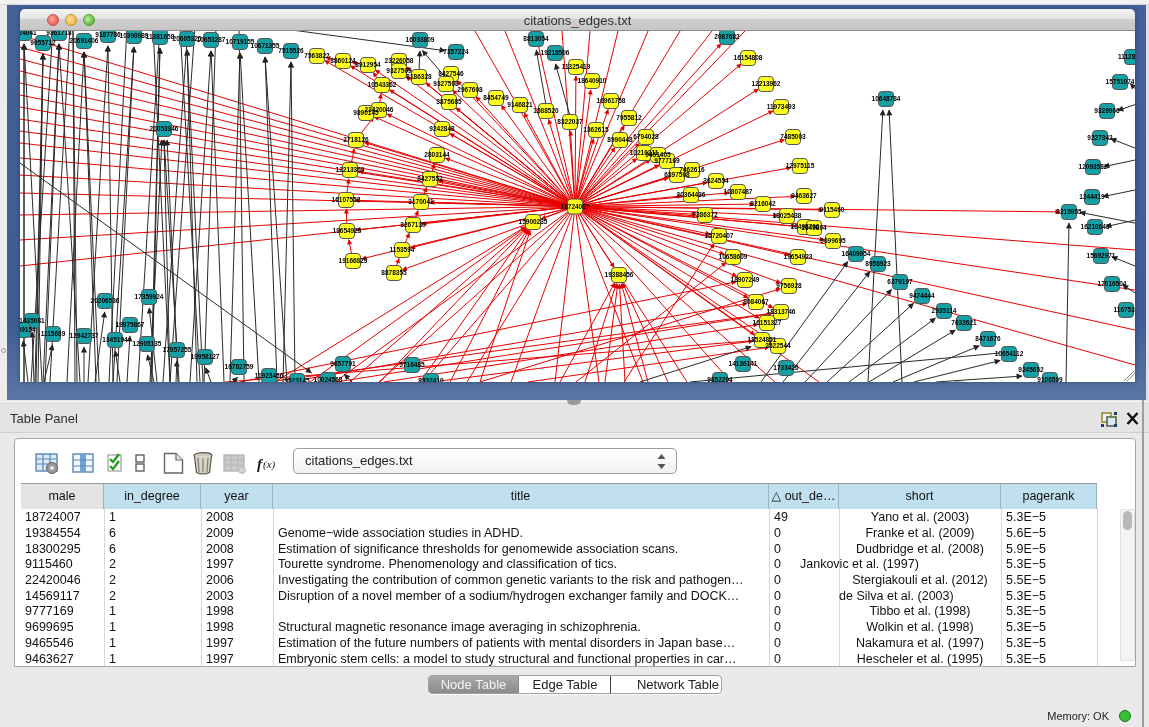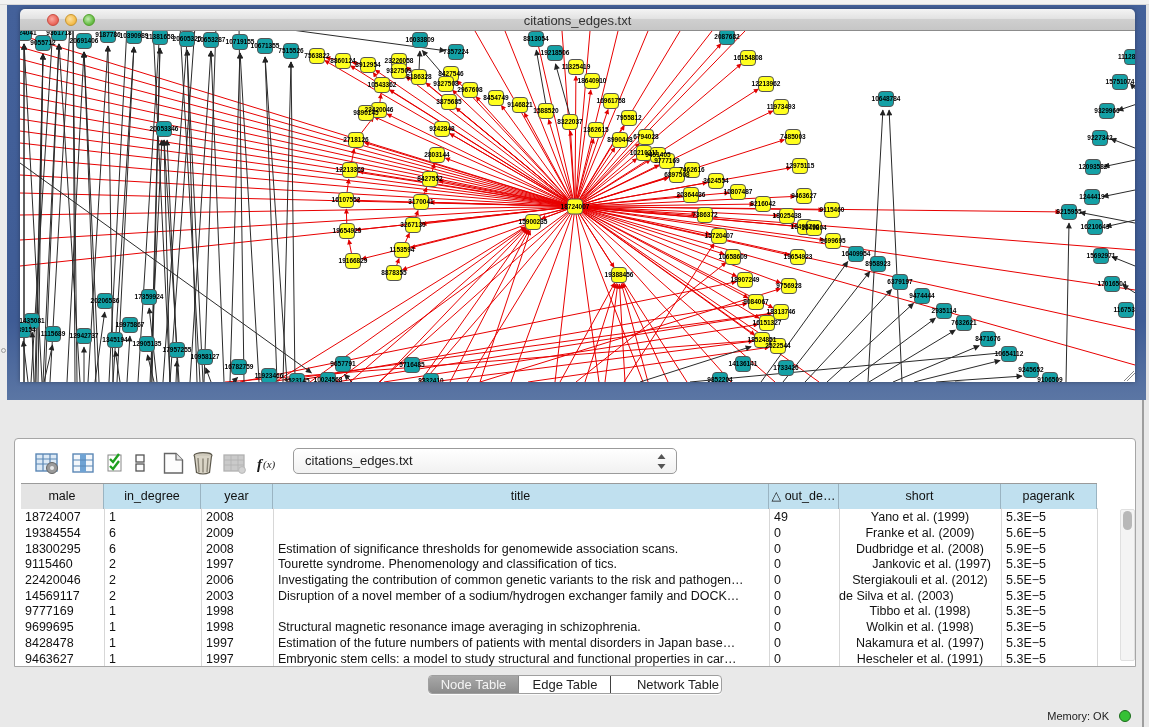--- a/index.html
+++ b/index.html
@@ -556,20 +556,34 @@
 <text x="747.0" y="294.0">16151327</text>
 <text x="742.0" y="311.0">18524851</text>
 <text x="758.0" y="317.0">2522544</text>
 <text x="769.0" y="257.0">9756928</text>
 <text x="513.0" y="193.0">15900235</text>
 <text x="555.0" y="177.5">18724007</text>
 </g>
 <path d="M1104 350 L1114 340 M1107 350 L1117 340" stroke="#888" stroke-width="1" fill="none"></path>
 </svg>
 <div id="tp">
+ <div id="tpbar">
+      <div id="tptitle">Table Panel</div>
+   <div style="position:absolute;left:567px;top:-2px;width:14px;height:5px;border-radius:0 0 7px 7px;background:#9a9a9a"></div>
+   <svg style="position:absolute;left:1101px;top:10px" width="17" height="15" viewBox="0 0 17 15">
+     <rect x="1" y="1" width="9" height="9" fill="#e8f0fa" stroke="#9b8a2e" stroke-width="1.6"></rect>
+     <rect x="6" y="5" width="9" height="9" fill="#dce9f8" stroke="#57683f" stroke-width="1.6"></rect>
+     <rect x="13" y="0" width="3" height="3" fill="#1c3f6e"></rect>
+        <rect x="0" y="12" width="3" height="3" fill="#1c3f6e"></rect>
+        <rect x="13" y="12" width="3" height="3" fill="#1c3f6e"></rect>
+   </svg>
+   <svg style="position:absolute;left:1126px;top:10px" width="13" height="13" viewBox="0 0 13 13">
+        <path d="M1.5 1 L11.5 12 M11.5 1 L1.5 12" stroke="#111" stroke-width="2.4"></path>
+      </svg>
+ </div>
  <div id="panel">
 
 <svg style="position:absolute;left:20px;top:12px" width="260" height="28" viewBox="0 0 260 28">
 
  <g>
   <rect x="1" y="3" width="21" height="17" fill="#dce9f5" stroke="#5b87b5" stroke-width="1.4"></rect>
   <path d="M1 8 H22 M1 13 H22 M8 3 V20 M15 3 V20" stroke="#5b87b5" stroke-width="1.2"></path>
   <circle cx="17" cy="17" r="5.5" fill="#9a9a9a" stroke="#666"></circle>
   <circle cx="17" cy="17" r="2" fill="#e8e8e8"></circle>
  </g>
@@ -631,47 +645,48 @@
 <div class="cl" style="left:258px;height:158px"></div>
 <div class="cl" style="left:754px;height:158px"></div>
 <div class="cl" style="left:824px;height:158px"></div>
 <div class="cl" style="left:986px;height:158px"></div>
 <div class="cl" style="left:1082px;height:158px"></div>
    <div class="rw" style="top:70.2px">
 <span style="left:4px">18724007</span>
 <span style="left:88px">1</span>
 <span style="left:185px">2008</span>
 <span style="left:753px">49</span>
-<span style="left:818px;width:162px;text-align:center">Yano et al. (1999)</span>
+<span style="left:818px;width:162px;text-align:center">Yano et al. (2003)</span>
 <span style="left:985px">5.3E−5</span>
 </div>
 <div class="rw" style="top:85.9px">
 <span style="left:4px">19384554</span>
 <span style="left:88px">6</span>
 <span style="left:185px">2009</span>
+<span style="left:257px;width:488px;overflow:hidden;white-space:nowrap">Genome−wide association studies in ADHD.</span>
 <span style="left:753px">0</span>
 <span style="left:818px;width:162px;text-align:center">Franke et al. (2009)</span>
 <span style="left:985px">5.6E−5</span>
 </div>
 <div class="rw" style="top:101.6px">
 <span style="left:4px">18300295</span>
 <span style="left:88px">6</span>
 <span style="left:185px">2008</span>
 <span style="left:257px;width:488px;overflow:hidden;white-space:nowrap">Estimation of significance thresholds for genomewide association scans.</span>
 <span style="left:753px">0</span>
 <span style="left:818px;width:162px;text-align:center">Dudbridge et al. (2008)</span>
 <span style="left:985px">5.9E−5</span>
 </div>
 <div class="rw" style="top:117.3px">
 <span style="left:4px">9115460</span>
 <span style="left:88px">2</span>
 <span style="left:185px">1997</span>
 <span style="left:257px;width:488px;overflow:hidden;white-space:nowrap">Tourette syndrome. Phenomenology and classification of tics.</span>
 <span style="left:753px">0</span>
-<span style="left:808px;width:162px;text-align:right">Jankovic et al. (1997)</span>
+<span style="left:779px;width:162px;text-align:left">Jankovic et al. (1997)</span>
 <span style="left:985px">5.3E−5</span>
 </div>
 <div class="rw" style="top:133.0px">
 <span style="left:4px">22420046</span>
 <span style="left:88px">2</span>
 <span style="left:185px">2006</span>
 <span style="left:257px;width:488px;overflow:hidden;white-space:nowrap">Investigating the contribution of common genetic variants to the risk and pathogen…</span>
 <span style="left:753px">0</span>
 <span style="left:818px;width:162px;text-align:center">Stergiakouli et al. (2012)</span>
 <span style="left:985px">5.5E−5</span>
@@ -696,35 +711,35 @@
 <div class="rw" style="top:180.1px">
 <span style="left:4px">9699695</span>
 <span style="left:88px">1</span>
 <span style="left:185px">1998</span>
 <span style="left:257px;width:488px;overflow:hidden;white-space:nowrap">Structural magnetic resonance image averaging in schizophrenia.</span>
 <span style="left:753px">0</span>
 <span style="left:818px;width:162px;text-align:center">Wolkin et al. (1998)</span>
 <span style="left:985px">5.3E−5</span>
 </div>
 <div class="rw" style="top:195.8px">
-<span style="left:4px">8428478</span>
+<span style="left:4px">9465546</span>
 <span style="left:88px">1</span>
 <span style="left:185px">1997</span>
 <span style="left:257px;width:488px;overflow:hidden;white-space:nowrap">Estimation of the future numbers of patients with mental disorders in Japan base…</span>
 <span style="left:753px">0</span>
 <span style="left:818px;width:162px;text-align:center">Nakamura et al. (1997)</span>
 <span style="left:985px">5.3E−5</span>
 </div>
 <div class="rw" style="top:211.5px">
 <span style="left:4px">9463627</span>
 <span style="left:88px">1</span>
 <span style="left:185px">1997</span>
 <span style="left:257px;width:488px;overflow:hidden;white-space:nowrap">Embryonic stem cells: a model to study structural and functional properties in car…</span>
 <span style="left:753px">0</span>
-<span style="left:818px;width:162px;text-align:center">Hescheler et al. (1991)</span>
+<span style="left:818px;width:162px;text-align:center">Hescheler et al. (1995)</span>
 <span style="left:985px">5.3E−5</span>
 </div>
    <div id="vsb">
         <div id="vsbthumb"></div>
       </div>
  </div>
  <div id="tabs">
    <div class="seg" style="left:0;width:90px;background:linear-gradient(180deg,#a8a8a8,#8b8b8b);border-radius:3px 0 0 3px;color:#f4f4f4;border-right:1px solid #8a8a8a">Node Table</div>
    <div class="seg" style="left:91px;width:91px;border-right:1px solid #404040">Edge Table</div>
    <div class="seg" style="left:183px;width:132px">Network Table</div>

